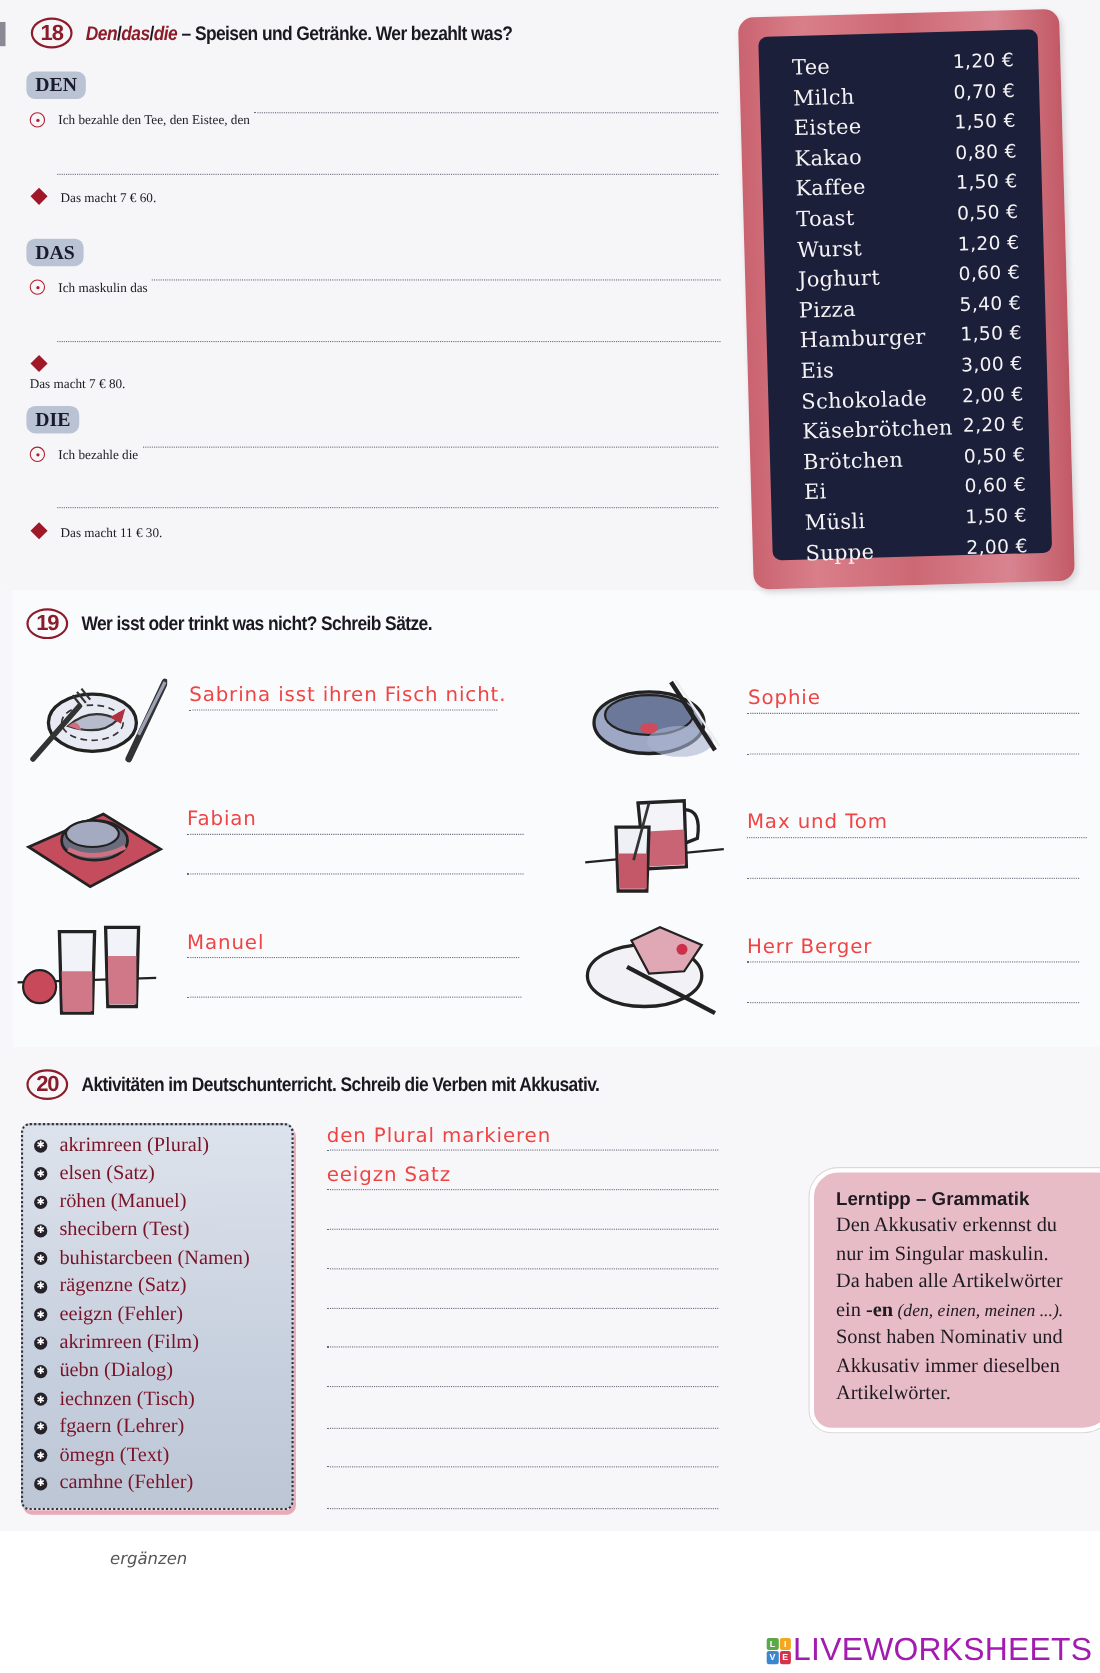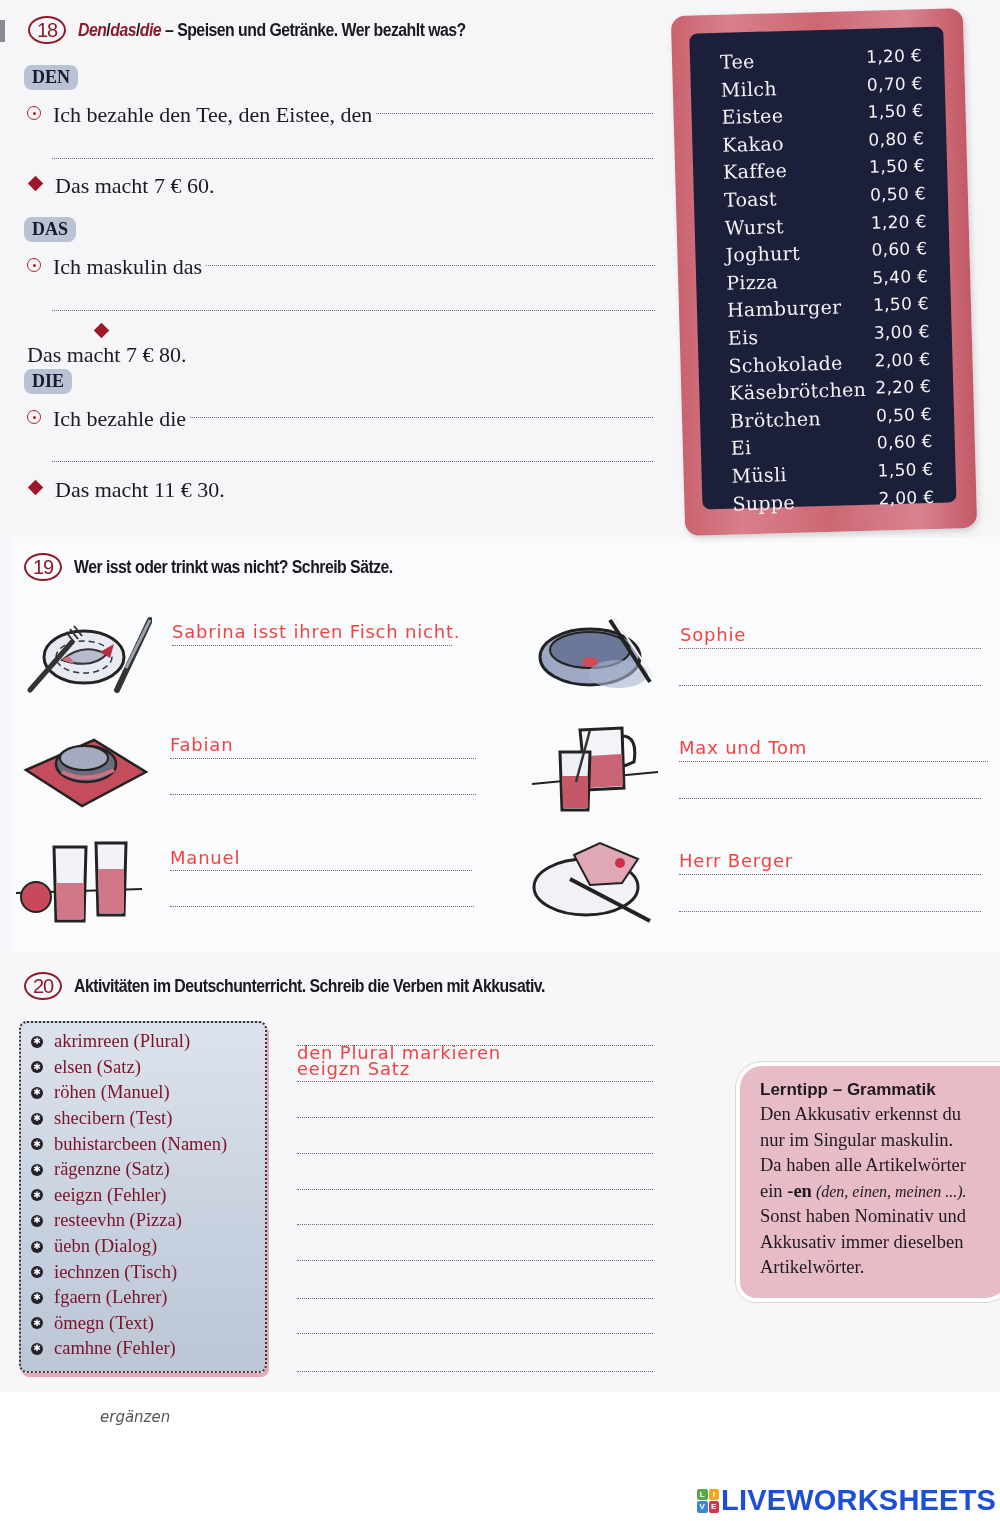--- a/index.html
+++ b/index.html
@@ -7,30 +7,30 @@
   body { position: relative; font-family: "Liberation Serif", serif; color: #1e1a22; }
 
   .page-scan { position: absolute; left: 0; top: 0; width: 1000px; height: 1392px; background: #f7f7fb; }
   .sec18 { position: absolute; left: 0; top: 0; width: 1000px; height: 537px; background: #f6f6f9; }
   .sec19 { position: absolute; left: 12px; top: 537px; width: 988px; height: 415px; background: #fafbfd; }
   .sec20 { position: absolute; left: 0; top: 952px; width: 1000px; height: 440px; background: #f7f7fa; }
   .left-edge-mark { position:absolute; left:0; top:20px; width:5px; height:22px; background:#8a8a94; }
 
   .ex-head { position: absolute; display: flex; align-items: center; gap: 12px; }
   .ex-num { width: 38px; height: 28px; border: 2.5px solid #8c1c2a; border-radius: 50%;
-            font-family: "Liberation Sans", sans-serif; font-weight: normal; font-size: 20px;
+            font-family: "Liberation Sans", sans-serif; font-weight: bold; font-size: 20px;
             color: #8c1c2a; display:flex; align-items:center; justify-content:center; letter-spacing:-1px; }
   .ex-title { font-family: "Liberation Sans", sans-serif; font-weight: bold; font-size: 18px;
               color: #1c1820; letter-spacing: -0.6px; transform: scaleX(0.88); transform-origin: left center; white-space: nowrap; }
   .ex-title .ital { font-style: italic; color: #8c1c2a; font-weight: bold; }
 
   .tag { position: absolute; background: #b9c3d4; border-radius: 8px; padding: 2px 8px;
          font-weight: bold; font-size: 18px; color: #1a1a2a; }
 
-  .line-row { position: absolute; display: flex; align-items: center; font-size: 22px; }
+  .line-row { position: absolute; display: flex; align-items: flex-start; font-size: 12px; }
   .bullet-circle { width: 14px; height: 14px; border: 1.8px solid #b0202e; border-radius: 50%;
                    display:inline-flex; align-items:center; justify-content:center; margin-right: 12px; margin-bottom: 4px; flex-shrink:0; }
   .bullet-circle::after { content:""; width:3px; height:3px; background:#b0202e; border-radius:50%; }
   .bullet-diamond { width: 11px; height: 11px; background: #a01828; transform: rotate(45deg);
                     margin: 0 14px 6px 3px; flex-shrink:0; }
   .dotline { flex: 1; border-bottom: 1.5px dotted #6a6a7a; height: 1px; margin-bottom: 4px; margin-left: 4px; }
   .dotline-abs { position: absolute; border-bottom: 1.5px dotted #6a6a7a; height: 1px; }
 
   
   .board-frame { position: absolute; left: 678px; top: 12px; width: 292px; height: 520px;
@@ -62,21 +62,21 @@
   .tip-line { font-size: 18.5px; line-height: 25.5px; color: #1e1a22; white-space: nowrap; }
   .tip-line b { font-weight: bold; }
   .tip-line i { font-size: 16px; }
 
   .footer-word { position: absolute; left: 100px; top: 1408px; font-family: "DejaVu Sans", sans-serif;
                  font-style: italic; font-size: 15px; color: #555; font-weight: 300; }
   .brand { position: absolute; left: 697px; top: 1484px; display:flex; align-items:center; }
   .brand-logo { width: 22px; height: 24px; display:grid; grid-template-columns: 1fr 1fr; gap: 1px; margin-right: 2px; }
   .brand-logo span { display:flex; align-items:center; justify-content:center; font-family:"Liberation Sans",sans-serif;
                      font-weight:bold; font-size:8px; color:#fff; border-radius:2px; }
-  .brand-text { font-family: "Liberation Sans", sans-serif; font-weight: bold; font-size: 29px; color: #1d4ed8; letter-spacing: 0.2px; }
+  .brand-text { font-family: "Liberation Sans", sans-serif; font-weight: normal; font-size: 29px; color: #a21caf; letter-spacing: 0.2px; }
 </style>
 </head>
 <body>
 
 <div class="page-scan"></div>
 <div class="sec18"></div>
 <div class="sec19"></div>
 <div class="sec20"></div>
 <div class="left-edge-mark"></div>
 
@@ -302,21 +302,21 @@
   <div class="word-item">
       <span class="star">✱</span>
       <span>rägenzne (Satz)</span>
     </div>
   <div class="word-item">
       <span class="star">✱</span>
       <span>eeigzn (Fehler)</span>
     </div>
   <div class="word-item">
       <span class="star">✱</span>
-      <span>resteevhn (Pizza)</span>
+      <span>akrimreen (Film)</span>
     </div>
   <div class="word-item">
       <span class="star">✱</span>
       <span>üebn (Dialog)</span>
     </div>
   <div class="word-item">
       <span class="star">✱</span>
       <span>iechnzen (Tisch)</span>
     </div>
   <div class="word-item">
@@ -326,21 +326,21 @@
   <div class="word-item">
       <span class="star">✱</span>
       <span>ömegn (Text)</span>
     </div>
   <div class="word-item">
       <span class="star">✱</span>
       <span>camhne (Fehler)</span>
     </div>
 </div>
 
-<div class="hand" style="left:297px; top:1022px;margin-top:20px;">den Plural markieren</div>
+<div class="hand" style="left:297px; top:1022px;">den Plural markieren</div>
 <div class="dotline-abs" style="left:297px; top:1045px; width:356px;"></div>
 <div class="hand" style="left:297px; top:1058px;">eeigzn Satz</div>
 <div class="dotline-abs" style="left:297px; top:1081px; width:356px;"></div>
 <div class="dotline-abs" style="left:297px; top:1117px; width:356px;"></div>
 <div class="dotline-abs" style="left:297px; top:1153px; width:356px;"></div>
 <div class="dotline-abs" style="left:297px; top:1189px; width:356px;"></div>
 <div class="dotline-abs" style="left:297px; top:1224px; width:356px;"></div>
 <div class="dotline-abs" style="left:297px; top:1260px; width:356px;"></div>
 <div class="dotline-abs" style="left:297px; top:1298px; width:356px;"></div>
 <div class="dotline-abs" style="left:297px; top:1333px; width:356px;"></div>

